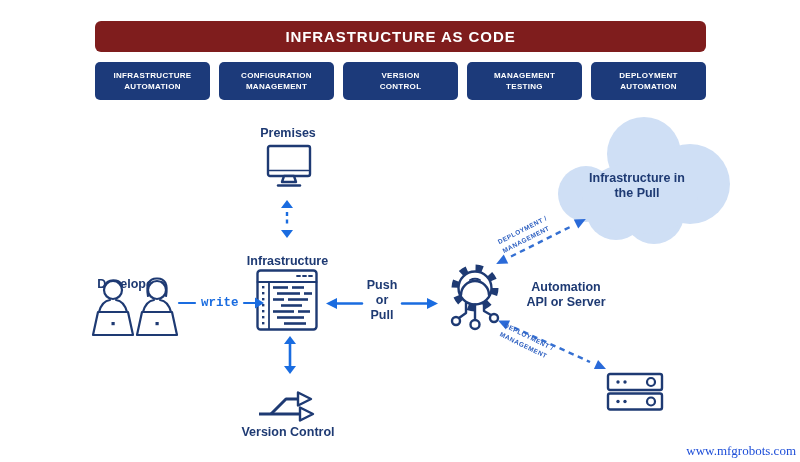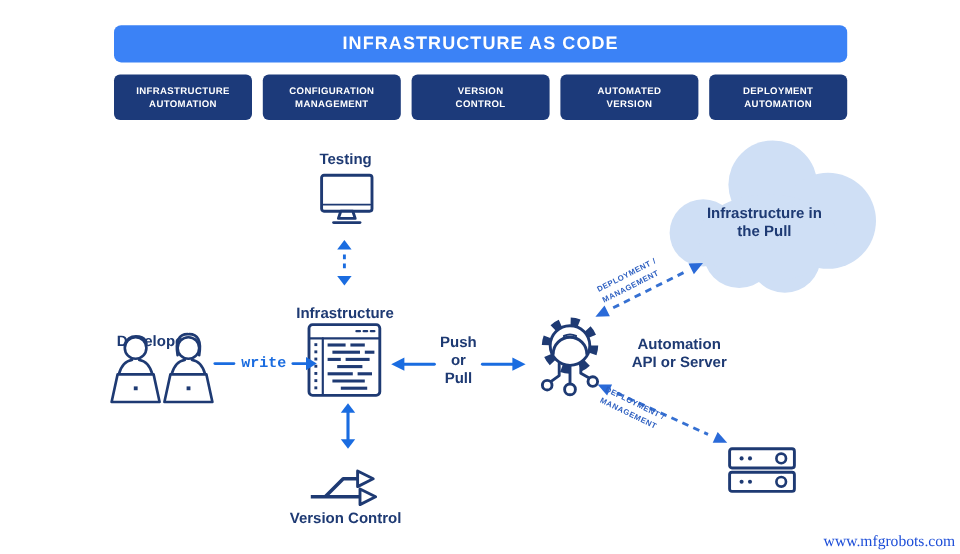--- a/index.html
+++ b/index.html
@@ -1,21 +1,21 @@
 <!DOCTYPE html>
 <html><head>
 <meta charset="utf-8">
 <style>
   html,body{margin:0;padding:0;background:#fff;}
   .canvas{position:relative;width:800px;height:462px;background:#fff;overflow:hidden;
           font-family:"Liberation Sans",sans-serif;}
   .abs{position:absolute;}
 
   
-  .banner{left:95px;top:21px;width:611px;height:31px;background:#3b82f6;border-radius:6px;
+  .banner{left:95px;top:21px;width:611px;height:31px;background:#7f1d1d;border-radius:6px;
           display:flex;align-items:center;justify-content:center;color:#fff;font-weight:bold;
           font-size:15px;letter-spacing:.9px;}
   .pillars{left:95px;top:62px;width:611px;height:38px;display:flex;gap:9px;}
   .pillar{flex:1;background:#1c3a7a;border-radius:5px;display:flex;align-items:center;justify-content:center;}
   .pillar span{display:block;max-width:82px;text-align:center;color:#fff;font-weight:bold;
           font-size:8px;line-height:1.4;letter-spacing:.3px;}
 
   
   .nlabel{color:#1e3a73;font-weight:bold;font-size:12.5px;line-height:1.18;text-align:center;}
   .blue-word{color:#1a6ce0;font-weight:bold;font-size:12.5px;font-family:Liberation Mono, monospace;}
@@ -43,40 +43,40 @@
     <div class="pillar">
         <span>INFRASTRUCTURE AUTOMATION</span>
       </div>
     <div class="pillar">
         <span>CONFIGURATION MANAGEMENT</span>
       </div>
     <div class="pillar">
         <span>VERSION CONTROL</span>
       </div>
     <div class="pillar">
-        <span>AUTOMATED VERSION</span>
+        <span>MANAGEMENT TESTING</span>
       </div>
     <div class="pillar">
         <span>DEPLOYMENT AUTOMATION</span>
       </div>
   </div>
 
   <svg class="abs" style="left:552px;top:112px;" width="176" height="136" viewBox="0 0 176 136">
     <g fill="#cfdff5">
       <circle cx="92" cy="42" r="37"></circle>
       <circle cx="34" cy="82" r="28"></circle>
       <circle cx="138" cy="72" r="40"></circle>
       <circle cx="64" cy="98" r="30"></circle>
       <circle cx="102" cy="102" r="30"></circle>
       <ellipse cx="88" cy="86" rx="58" ry="36"></ellipse>
     </g>
   </svg>
   <div class="abs nlabel" style="left:581px;top:171px;width:112px;">Infrastructure in the Pull</div>
 
-  <div class="abs nlabel" style="left:248px;top:126px;width:80px;">Testing</div>
+  <div class="abs nlabel" style="left:248px;top:126px;width:80px;">Premises</div>
   <svg class="abs" style="left:266px;top:144px;" width="46" height="48" viewBox="0 0 46 48">
     <rect class="stroke fillw" x="2" y="2" width="42" height="30" rx="2"></rect>
     <line class="stroke" style="stroke-width:1.6" x1="3.5" y1="26.5" x2="42.5" y2="26.5"></line>
     <polygon class="stroke fillw" points="18,32 28,32 30,38 16,38"></polygon>
     <line class="stroke" x1="12" y1="41.5" x2="34" y2="41.5"></line>
   </svg>
 
   <svg class="abs" style="left:280px;top:200px;" width="14" height="38" viewBox="0 0 14 38">
     <polygon fill="#1a6ce0" points="7,0 13,8 1,8"></polygon>
     <line x1="7" y1="12" x2="7" y2="26" stroke="#1a6ce0" stroke-width="2.4" stroke-dasharray="4 3.5"></line>

